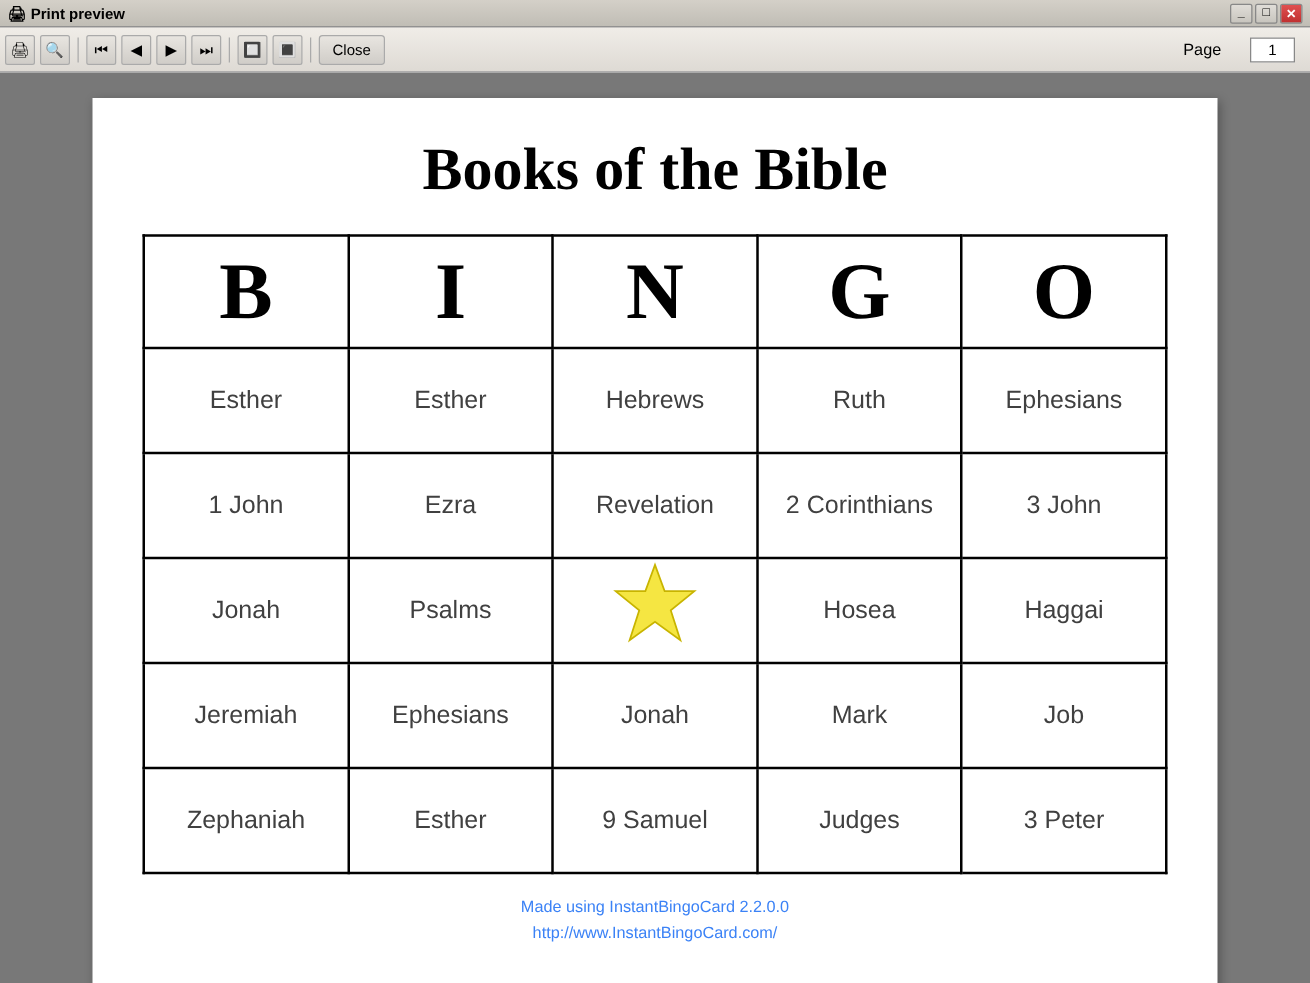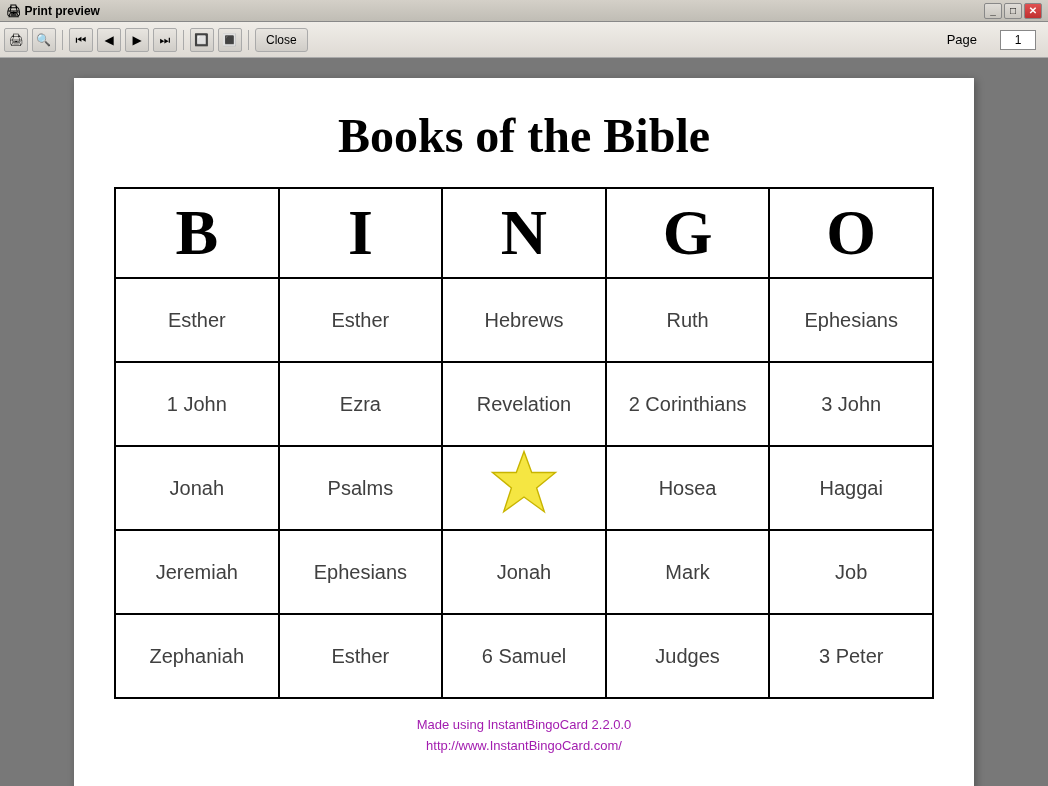--- a/index.html
+++ b/index.html
@@ -168,21 +168,21 @@
       font-size: 60px;
       color: #f5e642;
       text-shadow: 0 0 2px #999;
       line-height: 1;
     }
 
     .footer-text {
       margin-top: 16px;
       font-size: 13px;
       text-align: center;
-      color: #a21caf;
+      color: #3b82f6;
       line-height: 1.6;
     }
   </style>
 </head>
 <body>
 
 <div class="title-bar">
   <span>🖨</span>
   &nbsp;
   <span>Print preview</span>
@@ -262,21 +262,21 @@
           <td class="bingo-cell">Jeremiah</td>
           <td class="bingo-cell">Ephesians</td>
           <td class="bingo-cell">Jonah</td>
           <td class="bingo-cell">Mark</td>
           <td class="bingo-cell">Job</td>
         </tr>
 
         <tr>
           <td class="bingo-cell">Zephaniah</td>
           <td class="bingo-cell">Esther</td>
-          <td class="bingo-cell">6 Samuel</td>
+          <td class="bingo-cell">9 Samuel</td>
           <td class="bingo-cell">Judges</td>
           <td class="bingo-cell">3 Peter</td>
         </tr>
       </tbody>
     </table>
 
     <div class="footer-text">
       <div>Made using InstantBingoCard 2.2.0.0</div>
       <div>http://www.InstantBingoCard.com/</div>
     </div>

